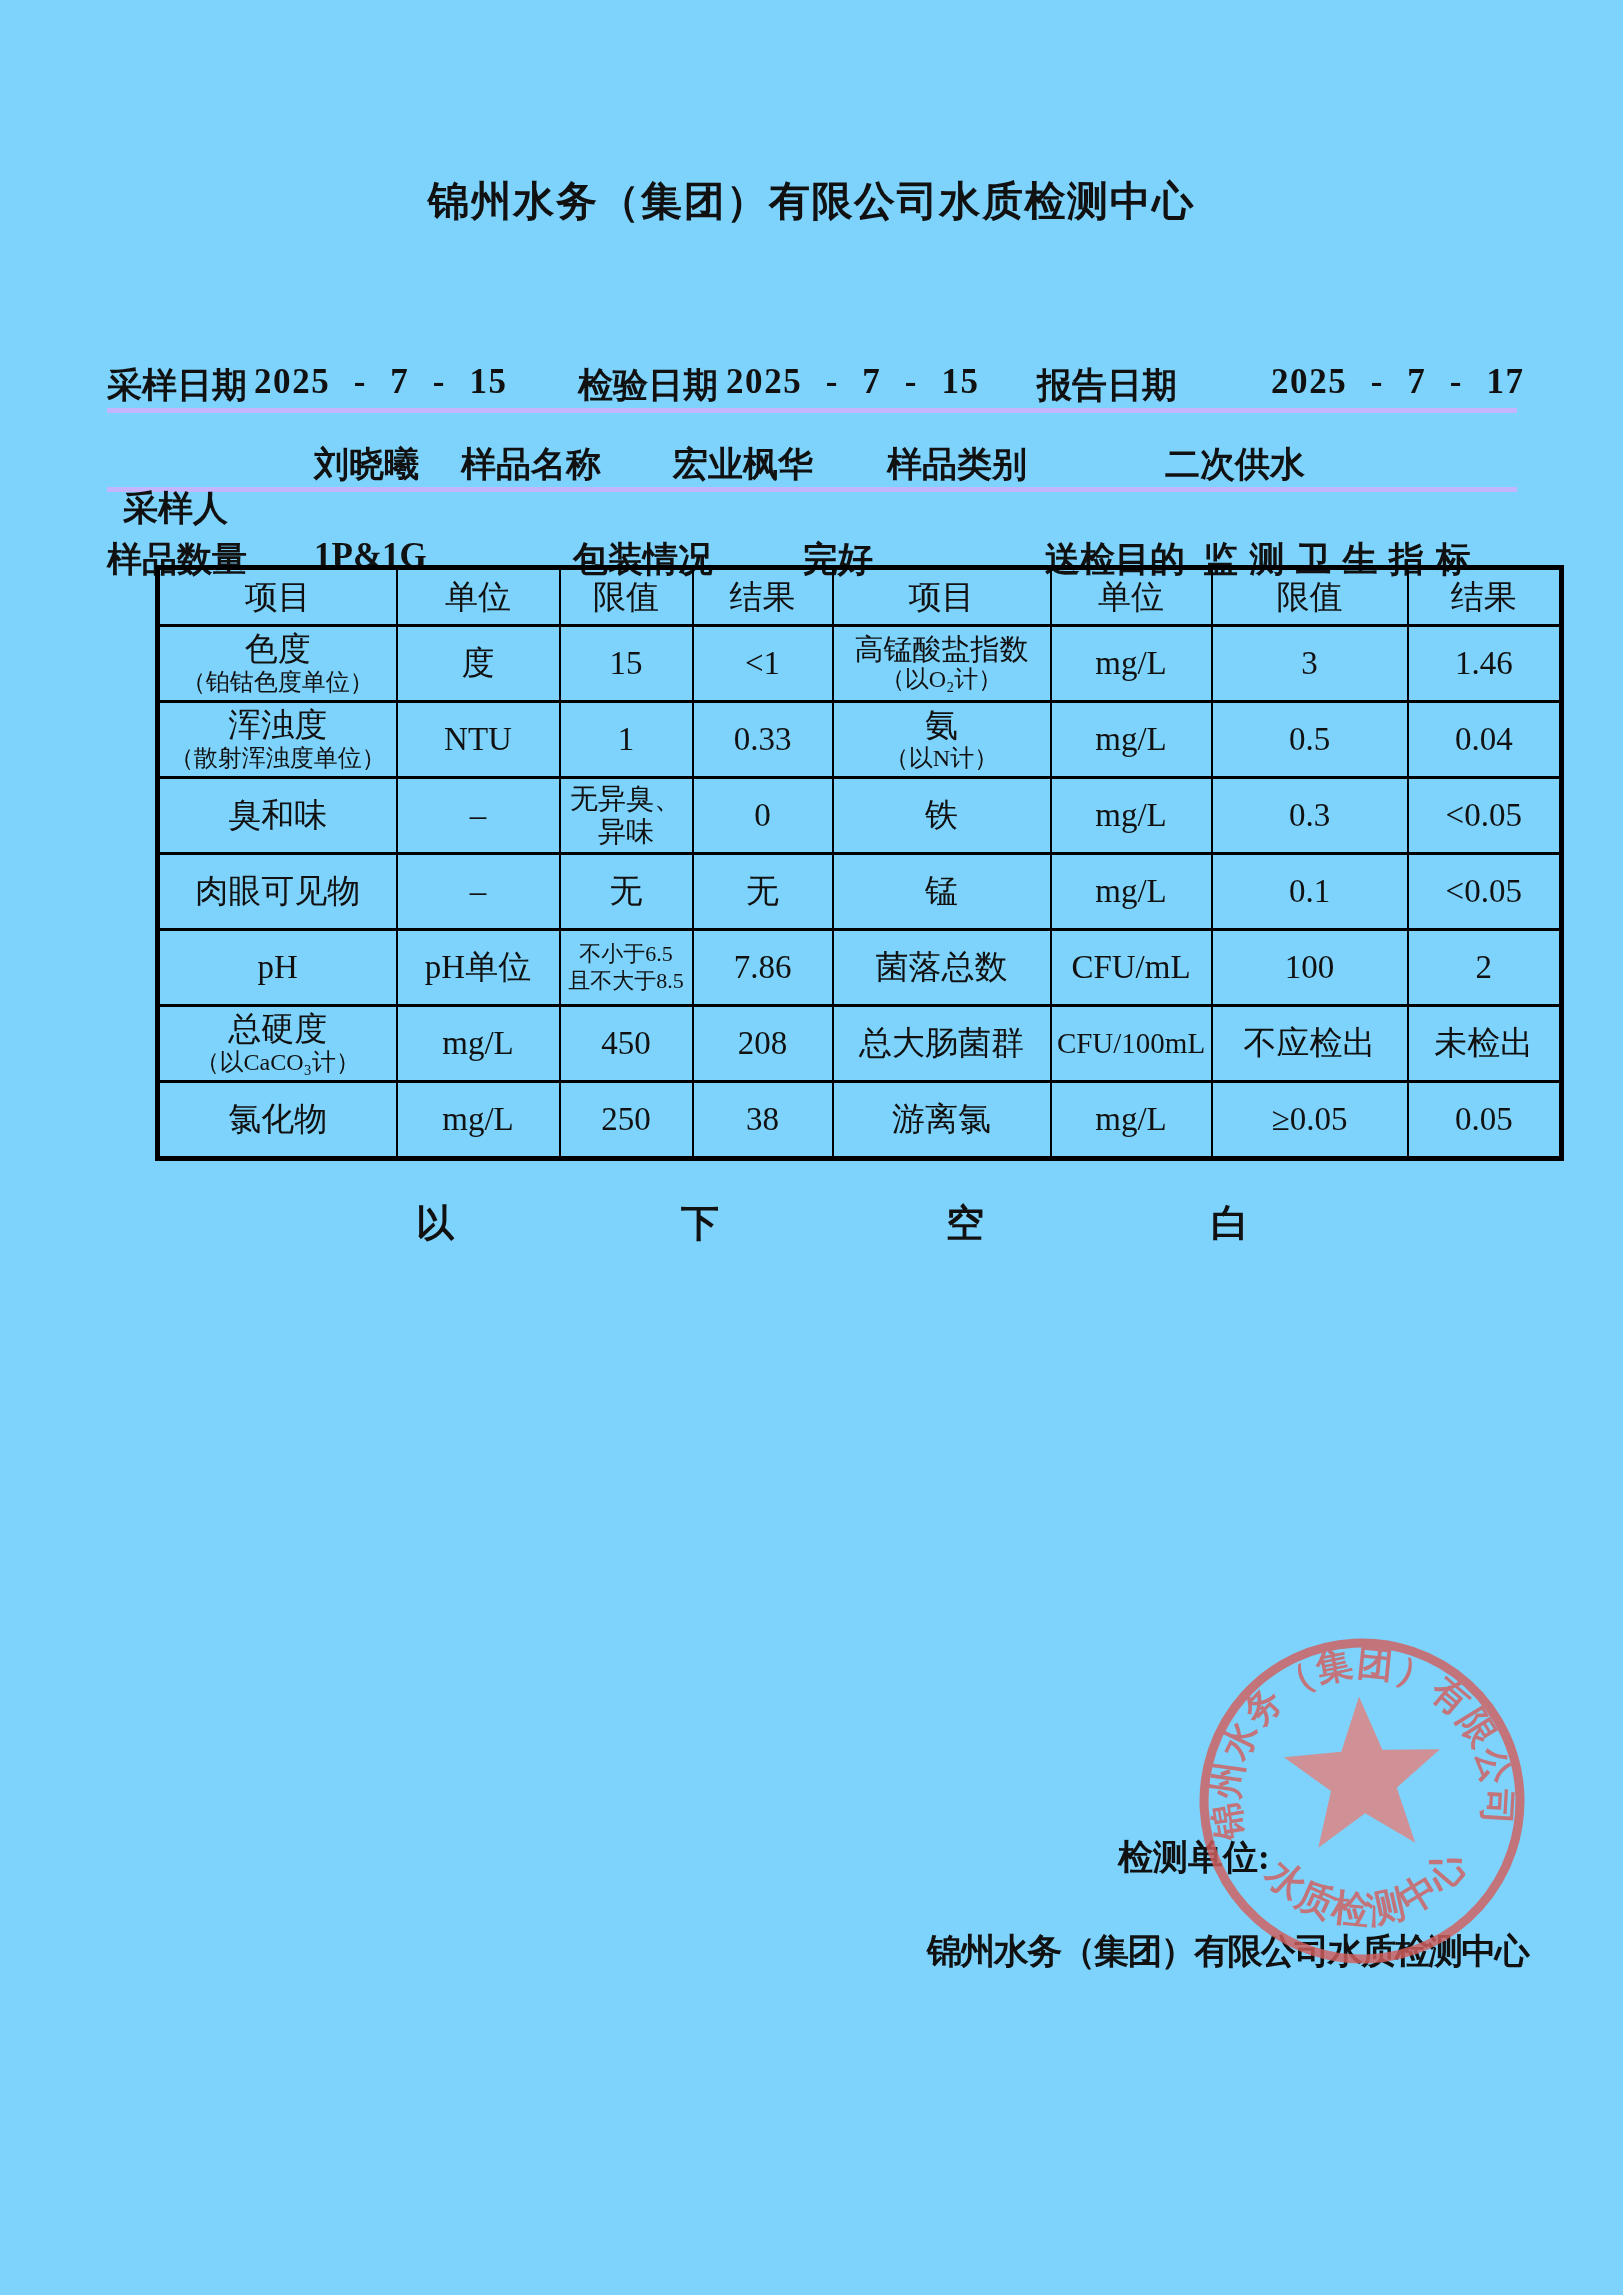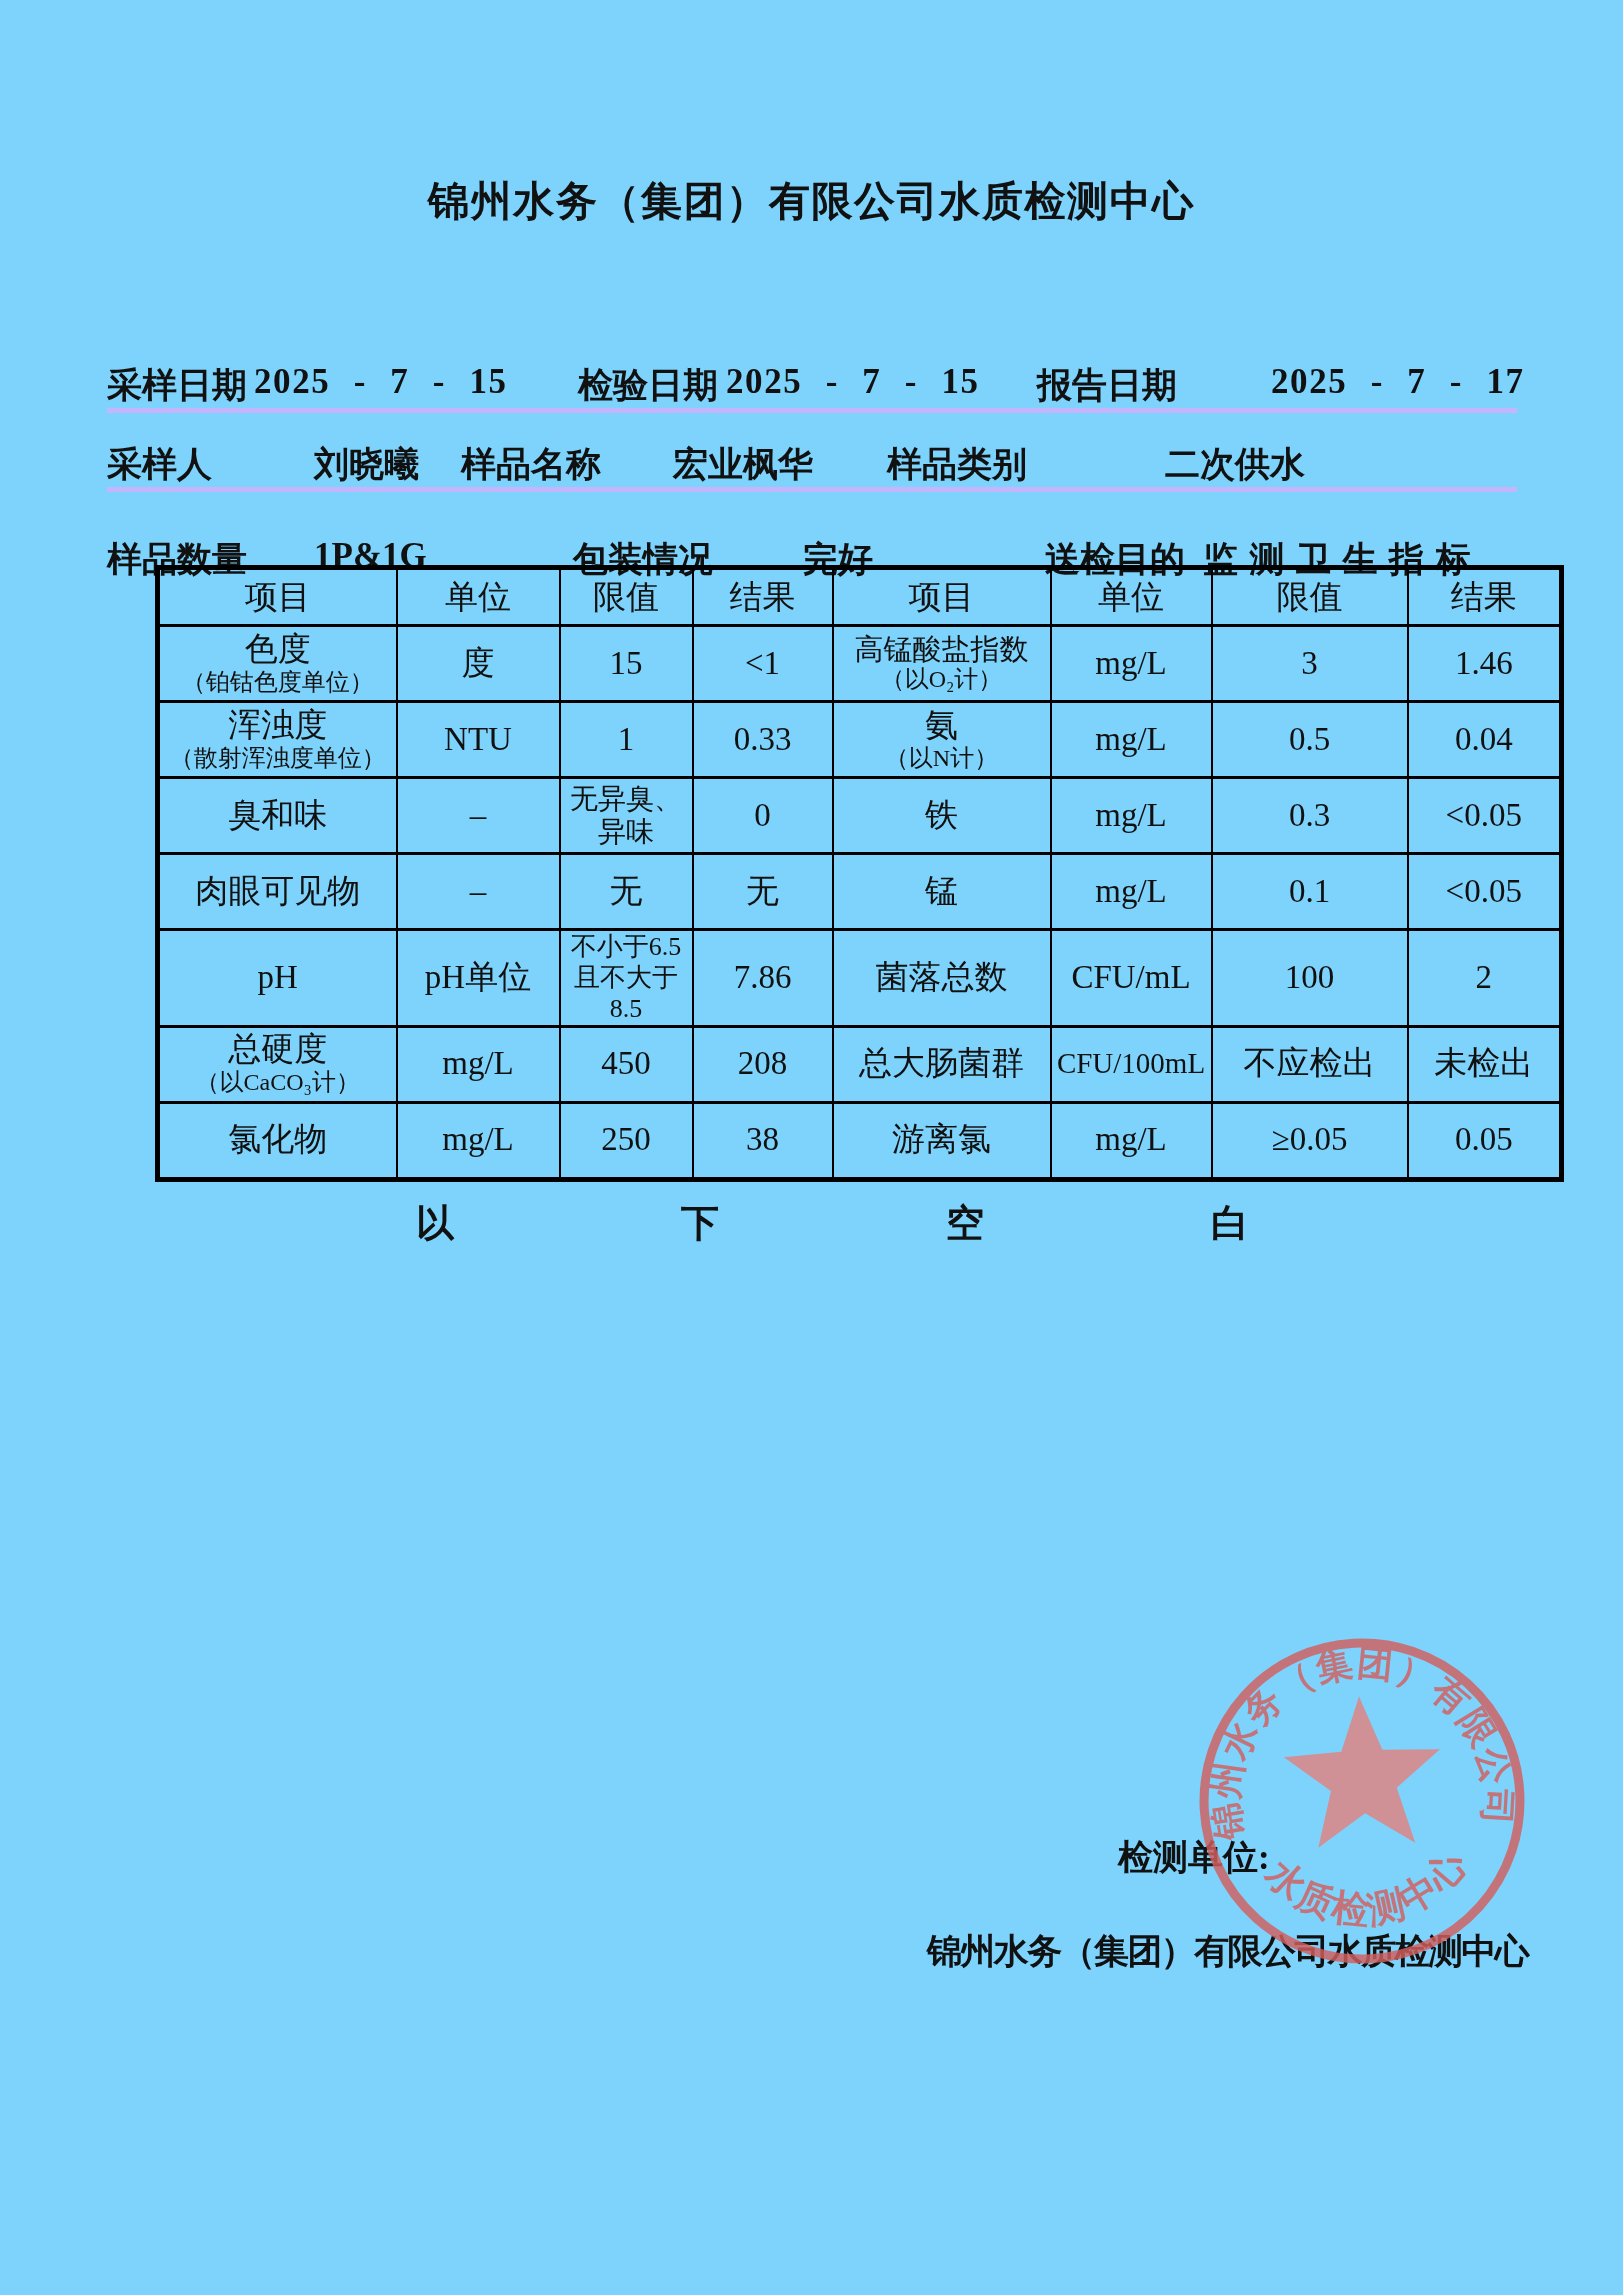--- a/index.html
+++ b/index.html
@@ -32,21 +32,21 @@
     text-align:center;vertical-align:middle;padding:0;font-weight:400;
   }
   #result-table tr.hdr th{height:54px;font-size:33px;font-weight:500;}
   #result-table tr.datarow td{height:73px;font-size:33px;}
   #result-table{border:5px solid #000;border-top:5.8px solid #000;}
   .l1,.l2{display:block;line-height:1.15;}
   .l2:empty,.l1:empty{display:none;}
   .note{font-size:24px;}
   .mid{font-size:29px;}
   .mid2{font-size:28px;}
-  .tiny{font-size:26px;line-height:1.2;}
+  .tiny{font-size:22px;line-height:1.2;}
   
   #blank-note{
     position:absolute;top:1198px;left:416px;font-size:38px;font-weight:600;
     letter-spacing:227px;white-space:nowrap;
   }
   
   #unit-label{position:absolute;left:1118px;top:1834px;font-size:35px;font-weight:600;white-space:nowrap;}
   #unit-name{position:absolute;left:927px;top:1928px;font-size:35px;font-weight:600;letter-spacing:-1.6px;white-space:nowrap;}
   
   #seal{position:absolute;left:1181px;top:1620px;width:362px;height:362px;transform:rotate(-3deg);}
@@ -61,21 +61,21 @@
   <div class="info-band u" style="top:362px;">
     <span style="left:0px;">采样日期</span>
     <span class="val date-val" style="left:147px;">2025 - 7 - 15</span>
     <span style="left:471px;">检验日期</span>
     <span class="val date-val" style="left:619px;">2025 - 7 - 15</span>
     <span style="left:930px;">报告日期</span>
     <span class="val date-val" style="left:1116px;margin-left:48px;">2025 - 7 - 17</span>
   </div>
 
   <div class="info-band u" style="top:441px;">
-    <span style="left:0px;">采样人</span>
+    <span style="left:16px;margin-top:44px;">采样人</span>
     <span class="val" style="left:207px;">刘晓曦</span>
     <span style="left:354px;">样品名称</span>
     <span class="val" style="left:566px;">宏业枫华</span>
     <span style="left:780px;">样品类别</span>
     <span class="val" style="left:1058px;">二次供水</span>
   </div>
 
   <div class="info-band" style="top:520px;margin-top:16px;">
     <span style="left:0px;">样品数量</span>
     <span class="val" style="left:207px;">1P&amp;1G</span>

